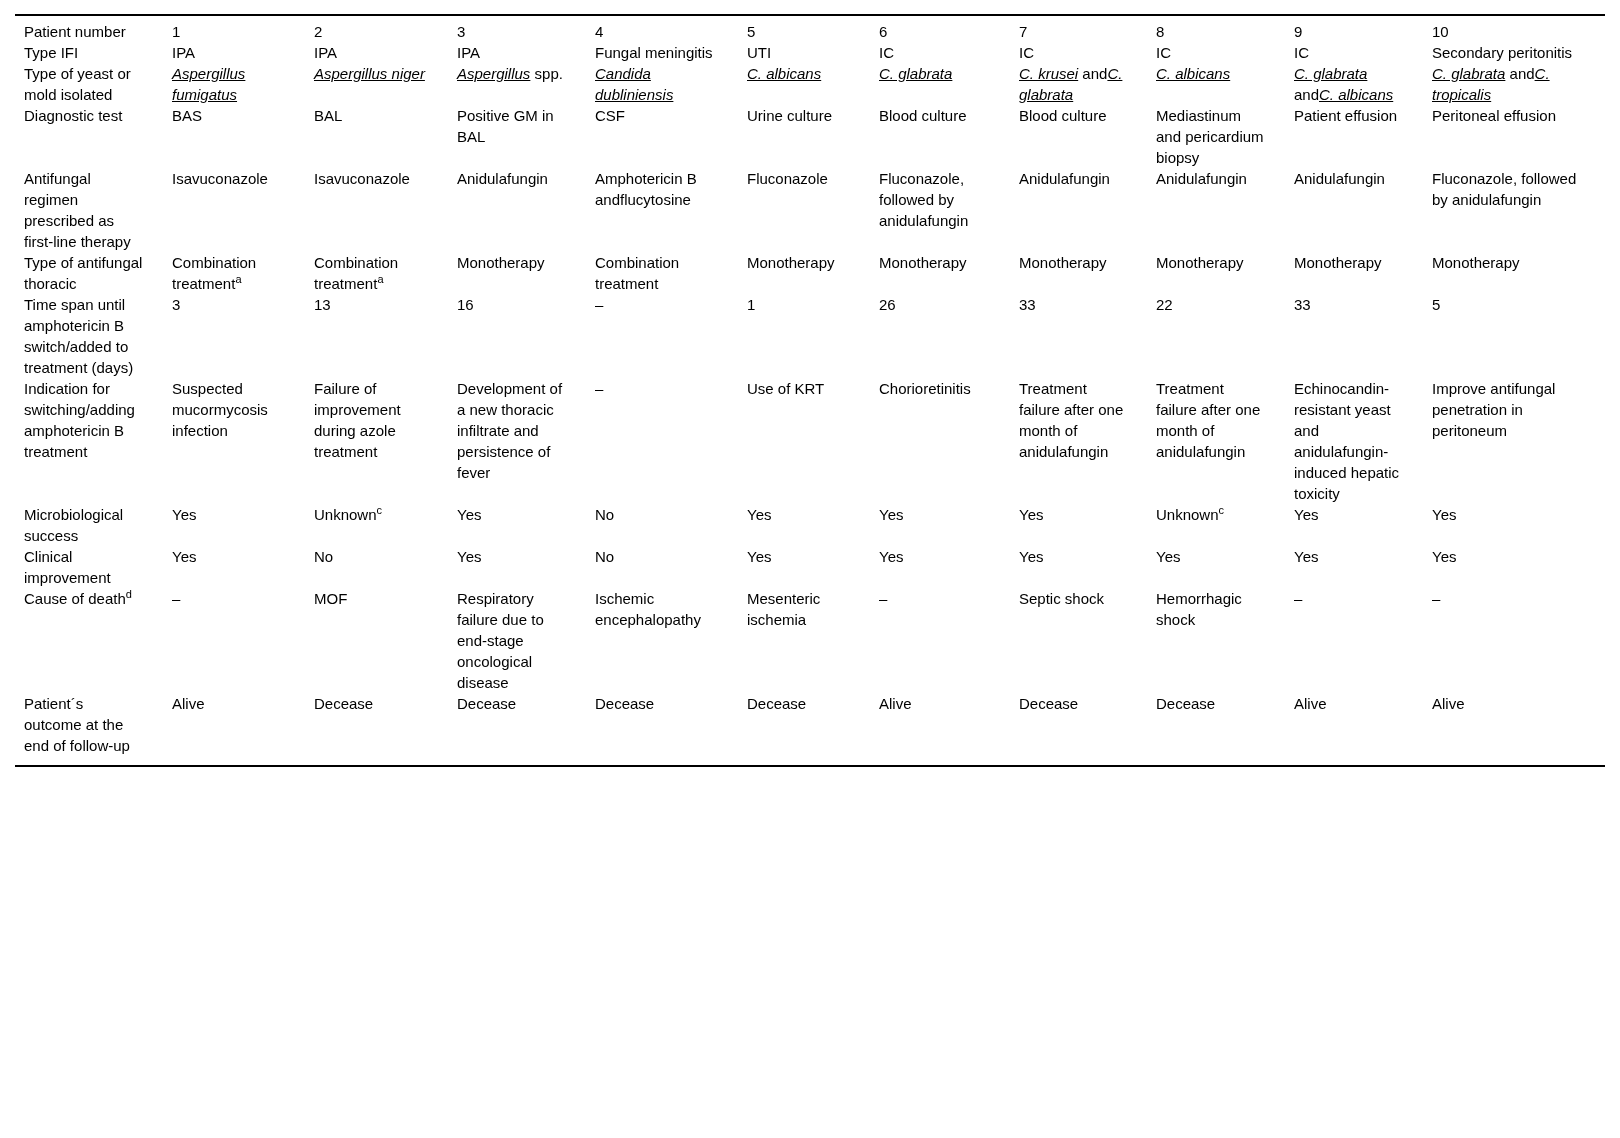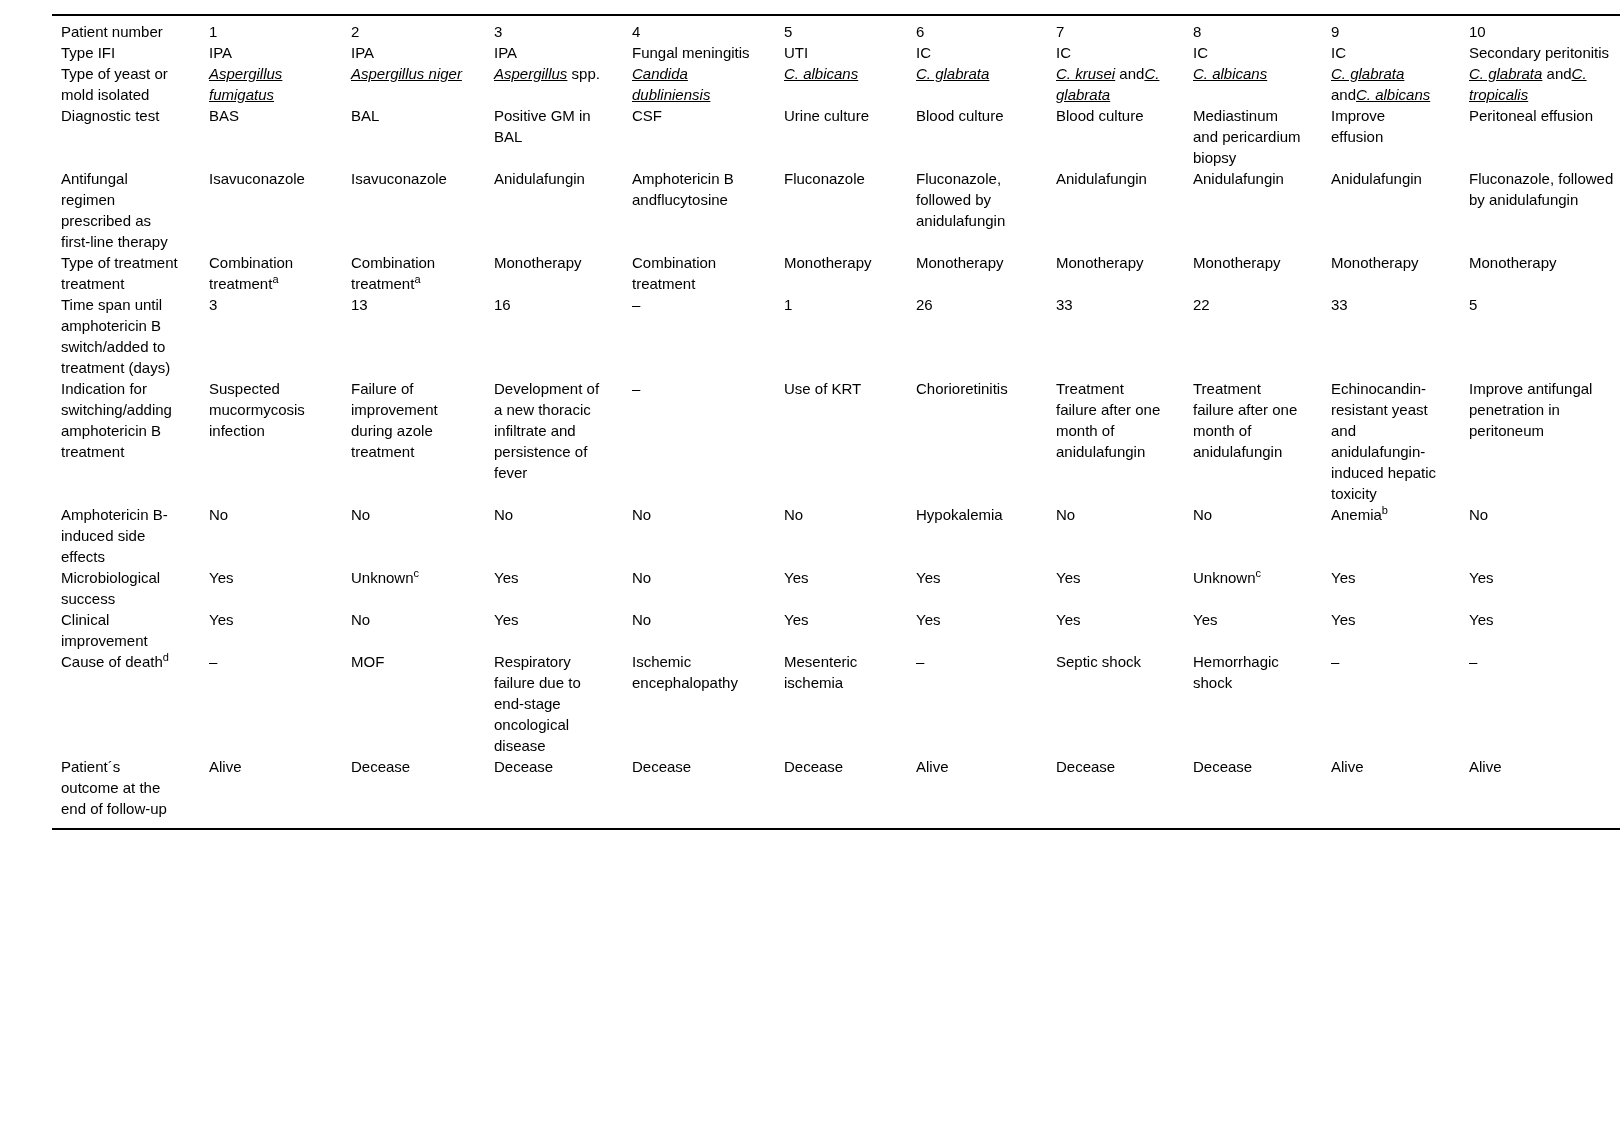--- a/index.html
+++ b/index.html
@@ -8,21 +8,20 @@
     background: #ffffff;
     color: #000000;
     font-family: "Liberation Sans", "DejaVu Sans", sans-serif;
   }
   .page {
     width: 1620px;
     height: 1138px;
     background: #ffffff;
     box-sizing: border-box;
     padding-top: 14px;
-    padding-left: 37px;
   }
   table.patient-table {
     border-collapse: collapse;
     table-layout: fixed;
     margin-left: 15px;
     width: 1590px;
     border-top: 2px solid #000000;
     border-bottom: 2px solid #000000;
   }
   table.patient-table td {
@@ -113,38 +112,38 @@
         <tr>
           <td class="lbl">Diagnostic test</td>
           <td>BAS</td>
           <td>BAL</td>
           <td>Positive GM in BAL</td>
           <td>CSF</td>
           <td>Urine culture</td>
           <td>Blood culture</td>
           <td>Blood culture</td>
           <td>Mediastinum and pericardium biopsy</td>
-          <td>Improve effusion</td>
+          <td>Patient effusion</td>
           <td>Peritoneal effusion</td>
         </tr>
         <tr>
           <td class="lbl">Antifungal regimen prescribed as first-line therapy</td>
           <td>Isavuconazole</td>
           <td>Isavuconazole</td>
           <td>Anidulafungin</td>
           <td>Amphotericin B andflucytosine</td>
           <td>Fluconazole</td>
           <td>Fluconazole, followed by anidulafungin</td>
           <td>Anidulafungin</td>
           <td>Anidulafungin</td>
           <td>Anidulafungin</td>
           <td>Fluconazole, followed by anidulafungin</td>
         </tr>
         <tr>
-          <td class="lbl">Type of treatment treatment</td>
+          <td class="lbl">Type of antifungal thoracic</td>
           <td><span>Combination treatment</span><sup>a</sup></td>
           <td><span>Combination treatment</span><sup>a</sup></td>
           <td>Monotherapy</td>
           <td>Combination treatment</td>
           <td>Monotherapy</td>
           <td>Monotherapy</td>
           <td>Monotherapy</td>
           <td>Monotherapy</td>
           <td>Monotherapy</td>
           <td>Monotherapy</td>
@@ -169,33 +168,20 @@
           <td>Development of a new thoracic infiltrate and persistence of fever</td>
           <td>–</td>
           <td>Use of KRT</td>
           <td>Chorioretinitis</td>
           <td>Treatment failure after one month of anidulafungin</td>
           <td>Treatment failure after one month of anidulafungin</td>
           <td>Echinocandin-resistant yeast and anidulafungin-induced hepatic toxicity</td>
           <td>Improve antifungal penetration in peritoneum</td>
         </tr>
         <tr>
-          <td class="lbl">Amphotericin B-induced side effects</td>
-          <td>No</td>
-          <td>No</td>
-          <td>No</td>
-          <td>No</td>
-          <td>No</td>
-          <td>Hypokalemia</td>
-          <td>No</td>
-          <td>No</td>
-          <td><span>Anemia</span><sup>b</sup></td>
-          <td>No</td>
-        </tr>
-        <tr>
           <td class="lbl">Microbiological success</td>
           <td>Yes</td>
           <td><span>Unknown</span><sup>c</sup></td>
           <td>Yes</td>
           <td>No</td>
           <td>Yes</td>
           <td>Yes</td>
           <td>Yes</td>
           <td><span>Unknown</span><sup>c</sup></td>
           <td>Yes</td>

